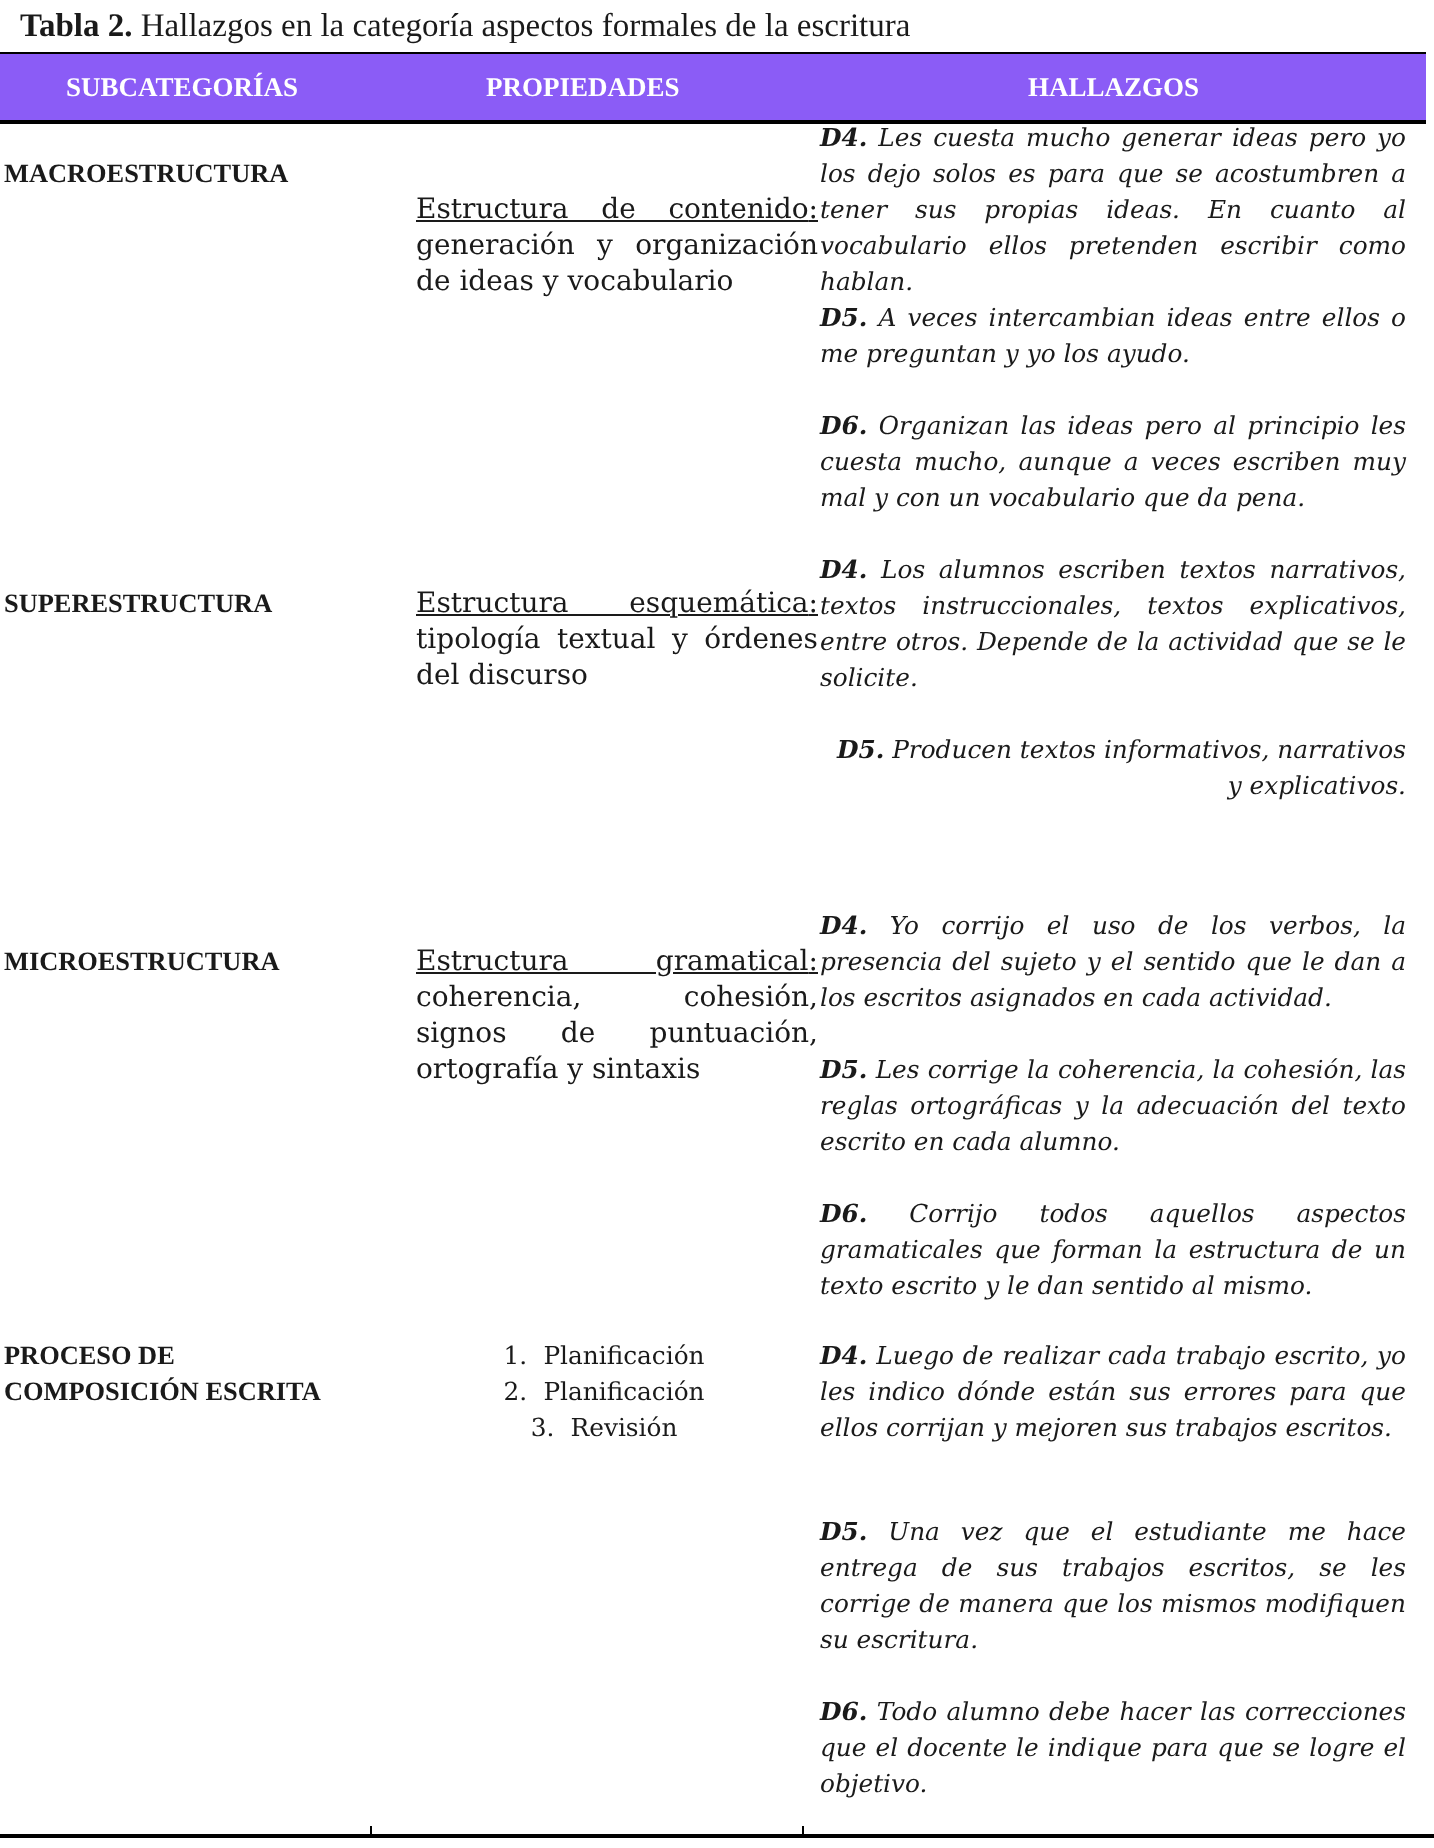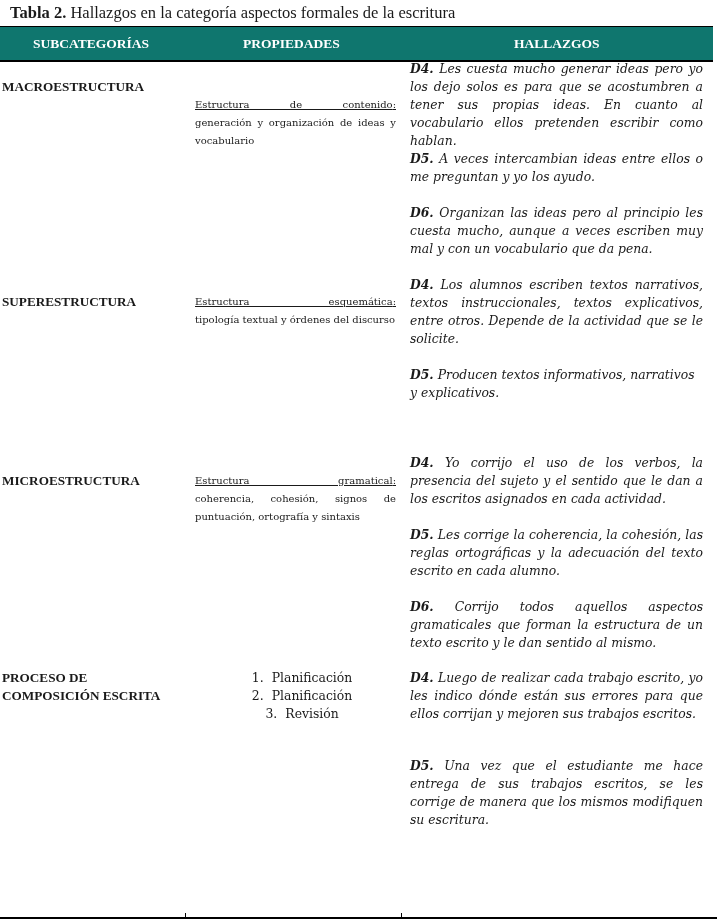--- a/index.html
+++ b/index.html
@@ -22,22 +22,22 @@
     font-family: "Liberation Serif", "DejaVu Serif", serif;
     font-size: 13.5px;
   }
   .header span { position: absolute; top: 9px; white-space: nowrap; }
   .sub {
     position: absolute; left: 2px; width: 183px; 
     font-family: "Liberation Serif", "DejaVu Serif", serif;
     font-weight: bold; font-size: 13.2px; line-height: 18px;
   }
   .prop {
-    position: absolute; left: 195px; width: 201px; text-align: justify;
-    font-size: 10px; line-height: 18px;
+    position: absolute; left: 208px; width: 201px; text-align: justify;
+    font-size: 14px; line-height: 18px;
   }
   .prop .first {
     display: block; text-align-last: justify; text-decoration: underline;
   }
   .prop .first .colon { text-decoration: none; }
   .steps { position: absolute; left: 193px; width: 210px; font-size: 12.4px; line-height: 18px; }
   .steps div { white-space: nowrap; text-align: center; }
   .steps .n { display: inline-block; width: 28px; }
   .hz {
     position: absolute; left: 410px; width: 293px;
@@ -51,21 +51,21 @@
   }
   .tick { position: absolute; top: 913px; width: 1px; height: 4px; background: #000; }
 </style>
 </head>
 <body>
 
 <div class="caption">
   <b>Tabla 2.</b><span> Hallazgos en la categoría aspectos formales de la escritura</span>
 </div>
 
-<div class="header" style="background: #0f766e; color: rgb(255, 255, 255);">
+<div class="header" style="background: #8b5cf6; color: rgb(255, 255, 255);">
   <span style="left:33px">SUBCATEGORÍAS</span>
   <span style="left:243px">PROPIEDADES</span>
   <span style="left:514px">HALLAZGOS</span>
 </div>
 
 <div class="sub" style="top:78px">MACROESTRUCTURA</div>
 <div class="prop" style="top:96px">
   <span class="first"><span>Estructura de contenido</span><span class="colon">:</span></span>
   <span>generación y organización de ideas y vocabulario</span>
 </div>
@@ -75,21 +75,21 @@
   <p style="margin-top:18px"><b>D6.</b><span> Organizan las ideas pero al principio les cuesta mucho, aunque a veces escriben muy mal y con un vocabulario que da pena.</span></p>
 </div>
 
 <div class="sub" style="top:293px">SUPERESTRUCTURA</div>
 <div class="prop" style="top:293px">
   <span class="first"><span>Estructura esquemática</span><span class="colon">:</span></span>
   <span>tipología textual y órdenes del discurso</span>
 </div>
 <div class="hz" style="top:276px">
   <p><b>D4.</b><span> Los alumnos escriben textos narrativos, textos instruccionales, textos explicativos, entre otros. Depende de la actividad que se le solicite.</span></p>
-  <p style="margin-top:18px;text-align:left"><b>D5.</b><span> Producen textos informativos, narrativos y explicativos.</span></p>
+  <p style="margin-top:18px;text-align:right"><b>D5.</b><span> Producen textos informativos, narrativos y explicativos.</span></p>
 </div>
 
 <div class="sub" style="top:472px">MICROESTRUCTURA</div>
 <div class="prop" style="top:472px">
   <span class="first"><span>Estructura gramatical</span><span class="colon">:</span></span>
   <span>coherencia, cohesión, signos de puntuación, ortografía y sintaxis</span>
 </div>
 <div class="hz" style="top:454px">
   <p><b>D4.</b><span> Yo corrijo el uso de los verbos, la presencia del sujeto y el sentido que le dan a los escritos asignados en cada actividad.</span></p>
   <p style="margin-top:18px"><b>D5.</b><span> Les corrige la coherencia, la cohesión, las reglas ortográficas y la adecuación del texto escrito en cada alumno.</span></p>
@@ -101,17 +101,18 @@
   <div>COMPOSICIÓN ESCRITA</div>
 </div>
 <div class="steps" style="top:669px">
   <div><span class="n">1.</span><span>Planificación</span></div>
   <div><span class="n">2.</span><span>Planificación</span></div>
   <div><span class="n">3.</span><span>Revisión</span></div>
 </div>
 <div class="hz" style="top:669px">
   <p><b>D4.</b><span> Luego de realizar cada trabajo escrito, yo les indico dónde están sus errores para que ellos corrijan y mejoren sus trabajos escritos.</span></p>
   <p style="margin-top:34px"><b>D5.</b><span> Una vez que el estudiante me hace entrega de sus trabajos escritos, se les corrige de manera que los mismos modifiquen su escritura.</span></p>
+  <p style="margin-top:18px"><b>D6.</b><span> Todo alumno debe hacer las correcciones que el docente le indique para que se logre el objetivo.</span></p>
 </div>
 
 <div class="bottom-rule"></div>
 <div class="tick" style="left:185px"></div>
 <div class="tick" style="left:401px"></div>
 
 </body></html>

